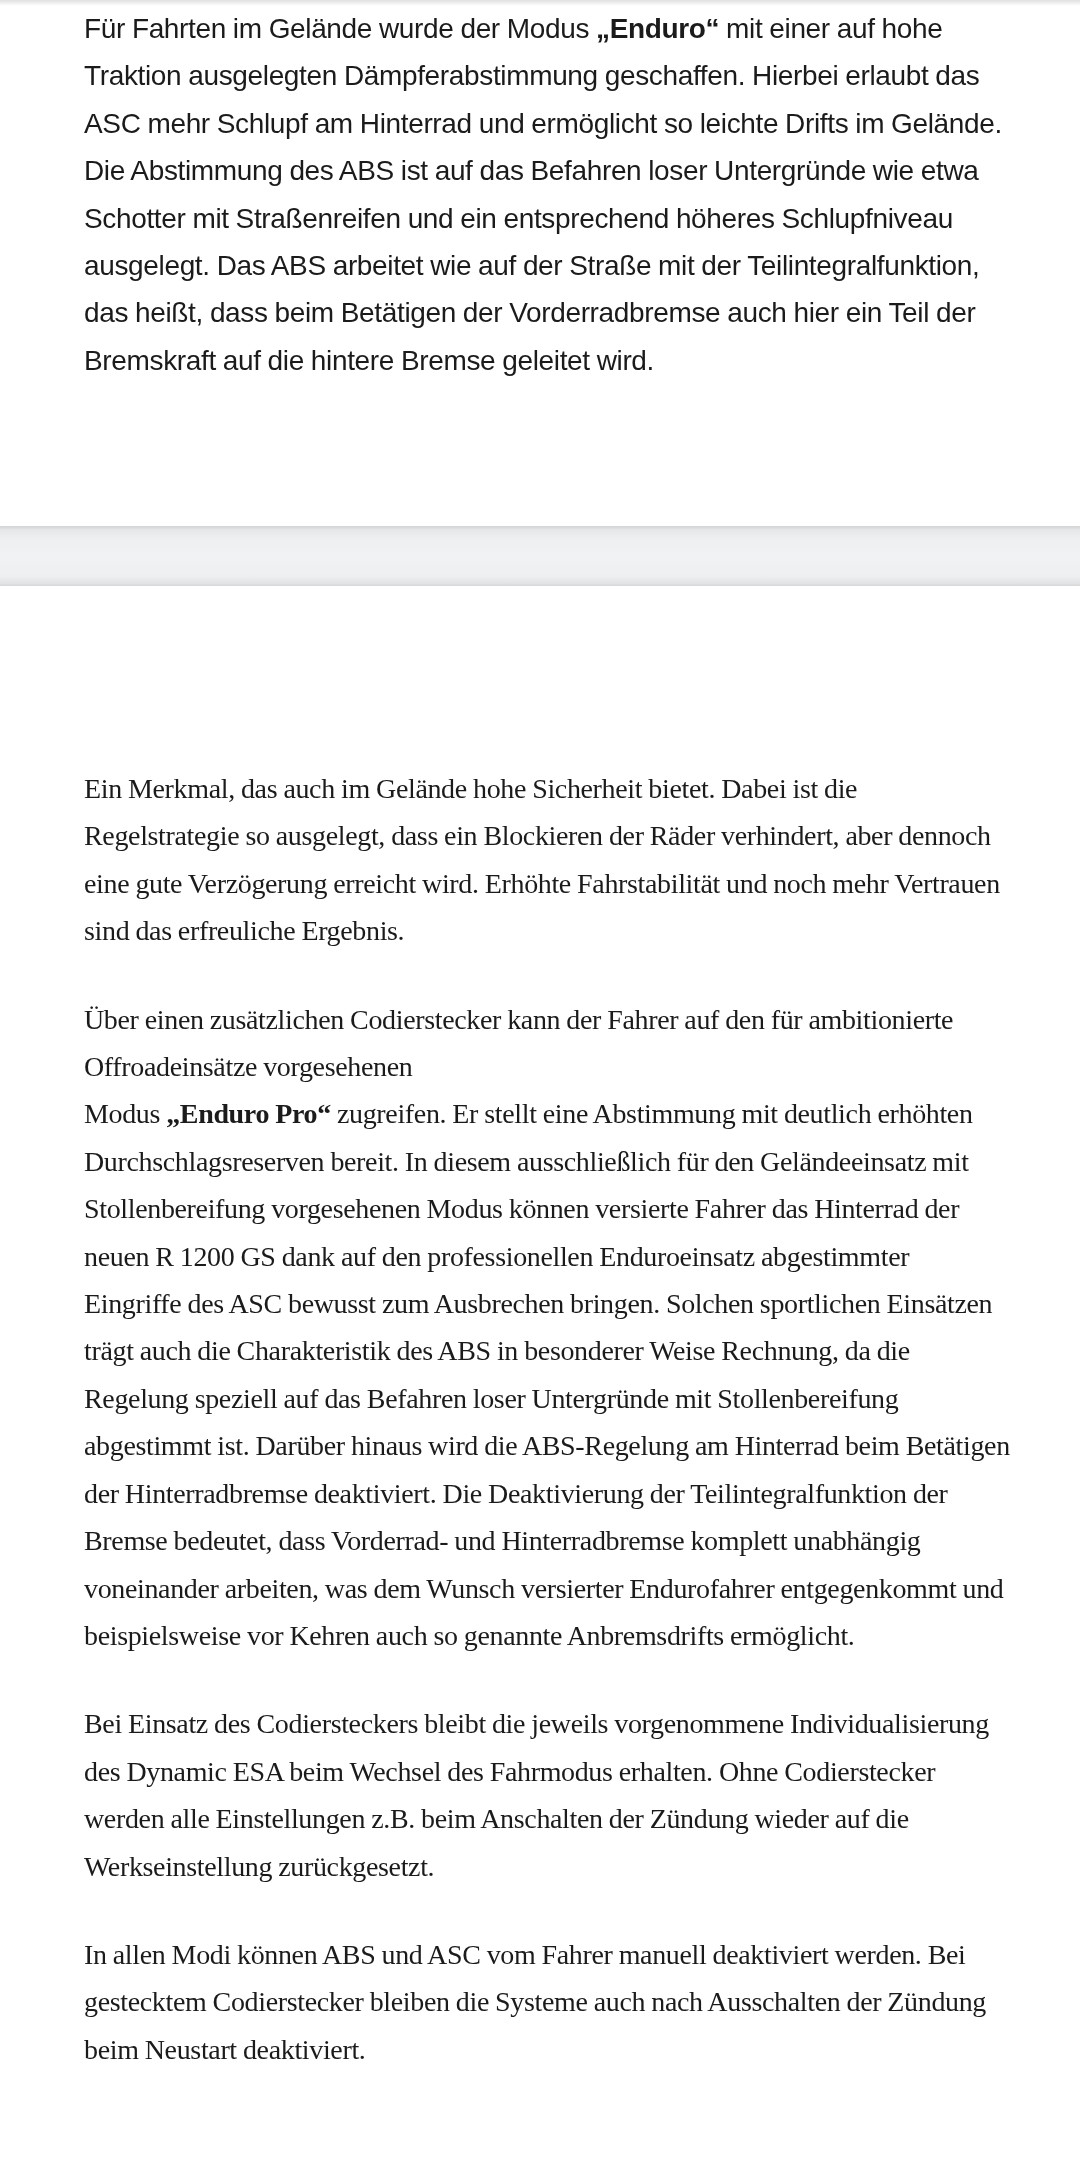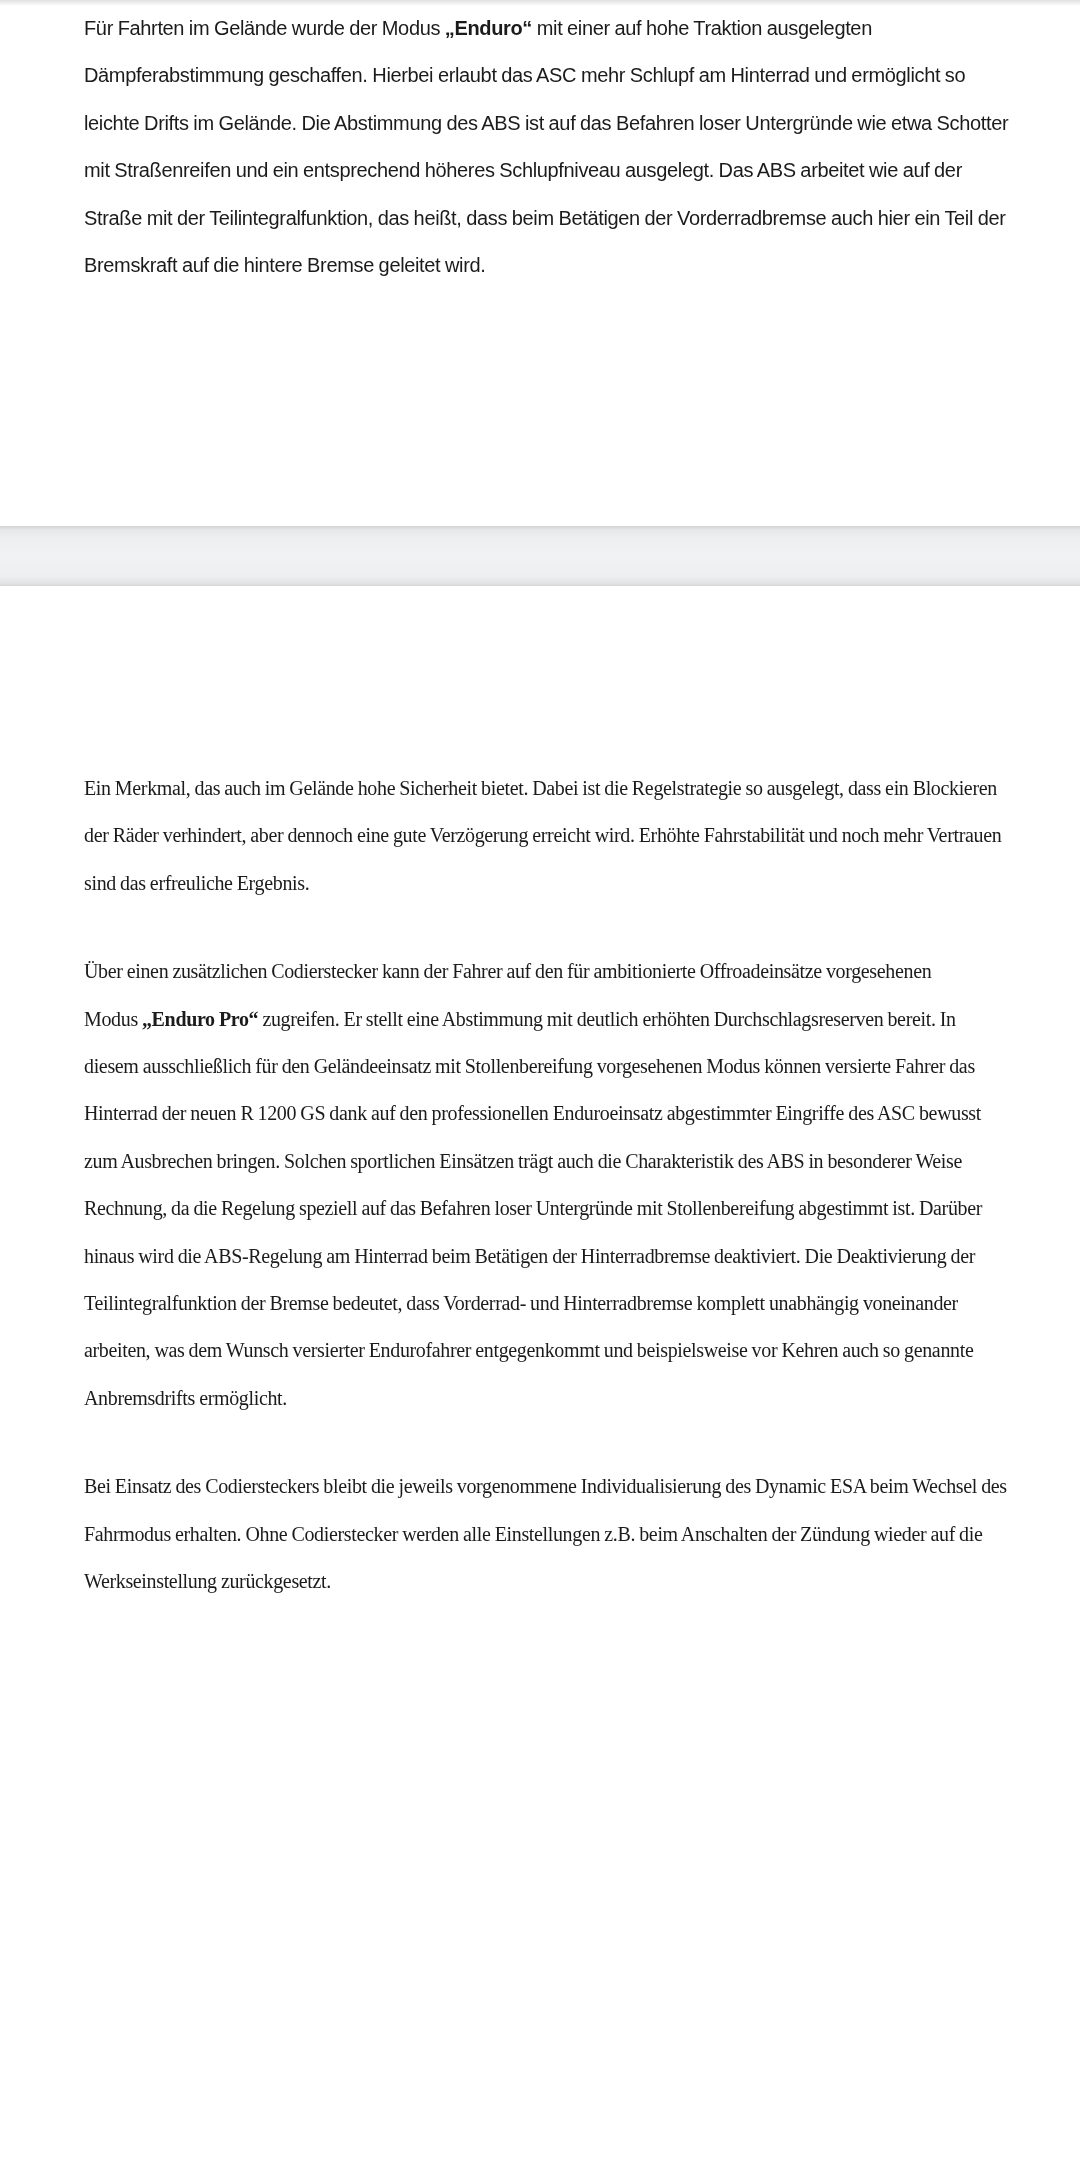--- a/index.html
+++ b/index.html
@@ -24,21 +24,21 @@
     }
     .section {
       position: absolute;
       left: 0;
       width: 1080px;
       box-sizing: border-box;
       padding: 0 70px 0 84px;
     }
     .section p {
       margin: 0 0 41px 0;
-      font-size: 20px;
+      font-size: 28px;
       line-height: 47.4px;
       letter-spacing: -0.35px;
       word-spacing: -0.5px;
     }
     .section p:last-child { margin-bottom: 0; }
     .section b { font-weight: 700; }
     #section-1 { top: 5px; }
     #section-2 { top: 765px; font-family: Liberation Serif, serif; }
     .band {
       position: absolute;
@@ -64,13 +64,14 @@
 <article id="section-1" class="section">
   <p><span>Für Fahrten im Gelände wurde der Modus </span><b>„Enduro“</b><span> mit einer auf hohe Traktion ausgelegten Dämpferabstimmung geschaffen. Hierbei erlaubt das ASC mehr Schlupf am Hinterrad und ermöglicht so leichte Drifts im Gelände. Die Abstimmung des ABS ist auf das Befahren loser Untergründe wie etwa Schotter mit Straßenreifen und ein entsprechend höheres Schlupfniveau ausgelegt. Das ABS arbeitet wie auf der Straße mit der Teilintegralfunktion, das heißt, dass beim Betätigen der Vorderradbremse auch hier ein Teil der Bremskraft auf die hintere Bremse geleitet wird.</span></p>
 </article>
 
 <div class="band"></div>
 
 <article id="section-2" class="section">
   <p>Ein Merkmal, das auch im Gelände hohe Sicherheit bietet. Dabei ist die Regelstrategie so ausgelegt, dass ein Blockieren der Räder verhindert, aber dennoch eine gute Verzögerung erreicht wird. Erhöhte Fahrstabilität und noch mehr Vertrauen sind das erfreuliche Ergebnis.</p>
   <p><span>Über einen zusätzlichen Codierstecker kann der Fahrer auf den für ambitionierte Offroadeinsätze vorgesehenen</span><br><span>Modus </span><b>„Enduro Pro“</b><span> zugreifen. Er stellt eine Abstimmung mit deutlich erhöhten Durchschlagsreserven bereit. In diesem ausschließlich für den Geländeeinsatz mit Stollenbereifung vorgesehenen Modus können versierte Fahrer das Hinterrad der neuen R 1200 GS dank auf den professionellen Enduroeinsatz abgestimmter Eingriffe des ASC bewusst zum Ausbrechen bringen. Solchen sportlichen Einsätzen trägt auch die Charakteristik des ABS in besonderer Weise Rechnung, da die Regelung speziell auf das Befahren loser Untergründe mit Stollenbereifung abgestimmt ist. Darüber hinaus wird die ABS-Regelung am Hinterrad beim Betätigen der Hinterradbremse deaktiviert. Die Deaktivierung der Teilintegralfunktion der Bremse bedeutet, dass Vorderrad- und Hinterradbremse komplett unabhängig voneinander arbeiten, was dem Wunsch versierter Endurofahrer entgegenkommt und beispielsweise vor Kehren auch so genannte Anbremsdrifts ermöglicht.</span></p>
   <p>Bei Einsatz des Codiersteckers bleibt die jeweils vorgenommene Individualisierung des Dynamic ESA beim Wechsel des Fahrmodus erhalten. Ohne Codierstecker werden alle Einstellungen z.B. beim Anschalten der Zündung wieder auf die Werkseinstellung zurückgesetzt.</p>
+  <p>In allen Modi können ABS und ASC vom Fahrer manuell deaktiviert werden. Bei gestecktem Codierstecker bleiben die Systeme auch nach Ausschalten der Zündung beim Neustart deaktiviert.</p>
 </article>
 
 </body></html>

